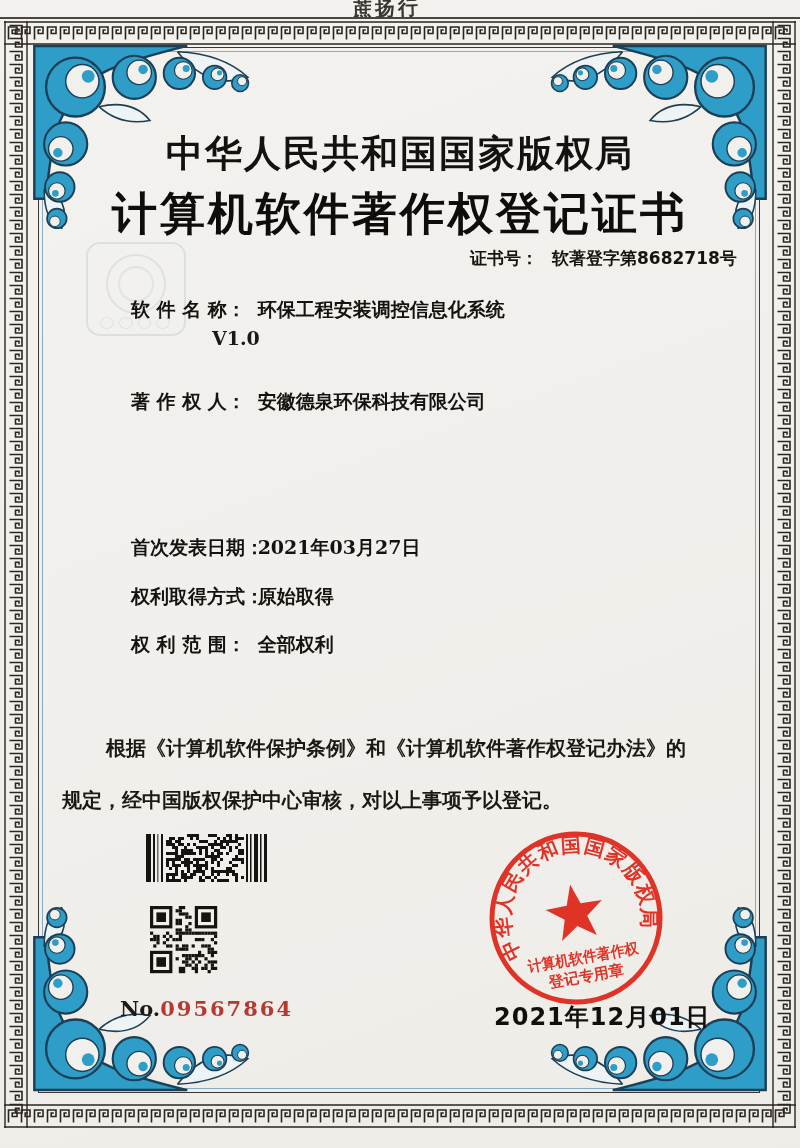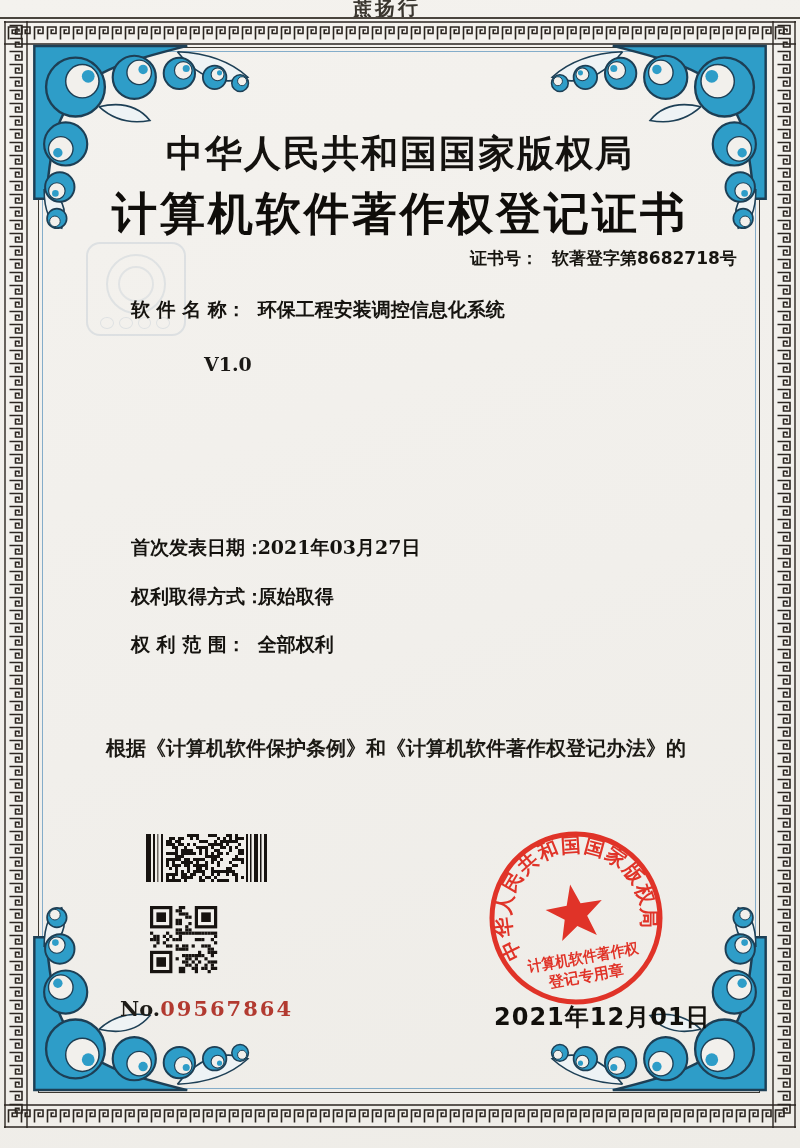--- a/index.html
+++ b/index.html
@@ -47,22 +47,22 @@
     font-family:"DejaVu Serif","Liberation Serif",serif;
     font-size:45px;font-weight:bold;letter-spacing:3px;color:#0f0d0a;}
   .cert-no{position:absolute;left:470px;top:247px;font-size:17px;font-weight:bold;color:#16140f;}
   .cert-no .lbl{margin-right:14px;}
   
   .field{position:absolute;left:84px;font-size:19px;font-weight:bold;color:#15130f;
     white-space:nowrap;margin-left:47px;}
   .field .flabel{display:inline-block;width:112px;}
   .field .fvalue{display:inline-block;margin-left:8px;
     font-family:"DejaVu Serif","Liberation Serif",serif;}
-  .f1{top:297px;} .f1b{top:327px;left:204px;position:absolute;font-size:19px;font-weight:bold;
-    font-family:"DejaVu Serif","Liberation Serif",serif;margin-top:26px;}
+  .f1{top:297px;} .f1b{top:327px;left:212px;position:absolute;font-size:19px;font-weight:bold;
+    font-family:"DejaVu Serif","Liberation Serif",serif;}
   .f2{top:389px;} .f3{top:485px;} .f4{top:535px;} .f5{top:584px;} .f6{top:632px;} .f7{top:681px;}
   
   .statement{position:absolute;left:62px;top:722px;width:684px;font-size:20px;
     font-weight:700;color:#1b1914;line-height:52px;}
   .statement .l1{padding-left:44px;}
   
   .barcode{position:absolute;left:146px;top:834px;}
   .qrcode{position:absolute;left:150px;top:906px;}
   
   .serial{position:absolute;left:120px;top:996px;font-size:21px;
@@ -474,35 +474,40 @@
   <div class="cert-no">
     <span class="lbl">证书号：</span><span>软著登字第8682718号</span>
   </div>
 
   <div class="field f1">
     <span class="flabel">软 件 名 称：</span>
     <span class="fvalue">环保工程安装调控信息化系统</span>
   </div>
   <div class="f1b">V1.0</div>
 
+  <div class="field f2">
+    <span class="flabel">著 作 权 人：</span>
+    <span class="fvalue">安徽德泉环保科技有限公司</span>
+  </div>
   <div class="field f4">
     <span class="flabel">首次发表日期：</span>
     <span class="fvalue">2021年03月27日</span>
   </div>
   <div class="field f5">
     <span class="flabel">权利取得方式：</span>
     <span class="fvalue">原始取得</span>
   </div>
   <div class="field f6">
     <span class="flabel">权 利 范 围：</span>
     <span class="fvalue">全部权利</span>
   </div>
 
   <div class="statement">
     <div class="l1">根据《计算机软件保护条例》和《计算机软件著作权登记办法》的</div>
+    <div class="l2">规定，经中国版权保护中心审核，对以上事项予以登记。</div>
   </div>
 
   <svg class="barcode" id="barcode" width="122" height="48">
       <rect x="0" y="0" width="5" height="48" fill="#171310"></rect>
       <rect x="7" y="0" width="2" height="48" fill="#171310"></rect>
       <rect x="11" y="0" width="1.5" height="48" fill="#6f6a64"></rect>
       <rect x="15" y="0" width="2" height="48" fill="#171310"></rect>
       <rect x="41" y="0" width="3" height="3" fill="#171310"></rect>
       <rect x="44" y="0" width="3" height="3" fill="#171310"></rect>
       <rect x="47" y="0" width="3" height="3" fill="#171310"></rect>

